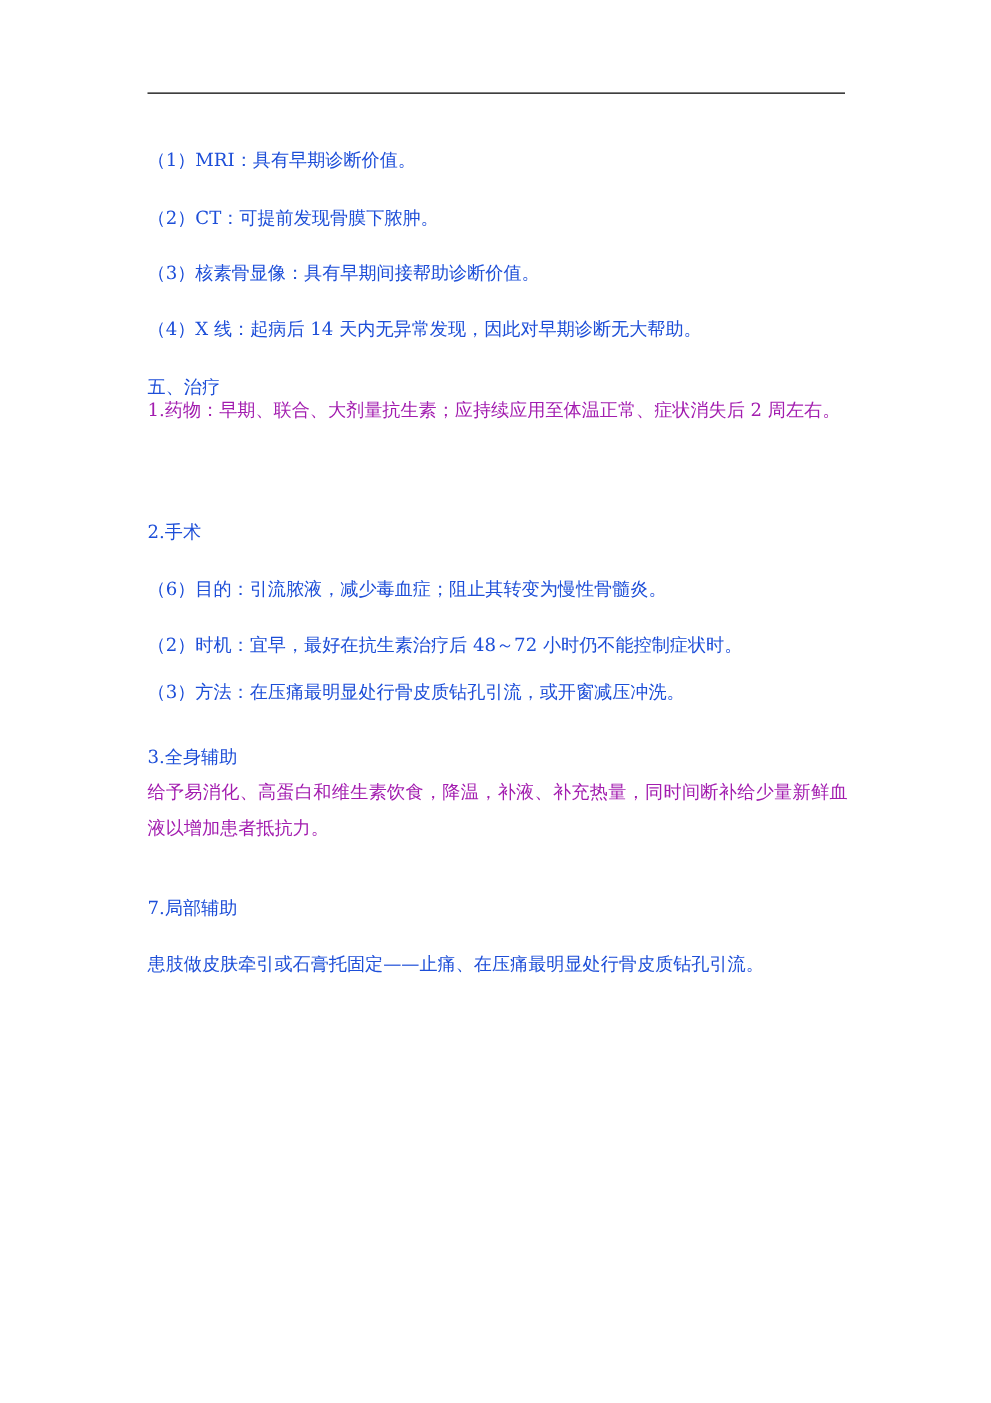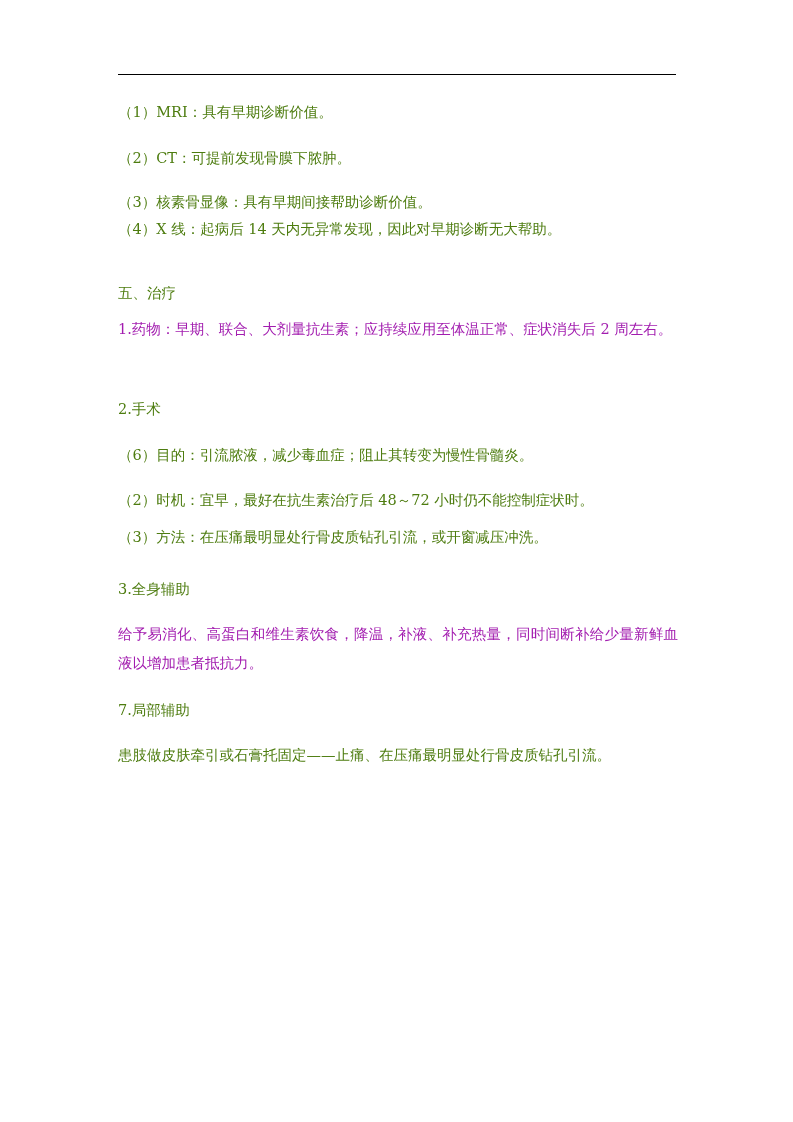--- a/index.html
+++ b/index.html
@@ -50,21 +50,22 @@
       top: 0;
       width: 560px;
       z-index: 1;
     }
     .line {
       position: absolute;
       left: 0;
       font-size: 14.5px;
       line-height: 18px;
       white-space: nowrap;
-      color: #4d7c0f;
+      color: #1d4ed8;
+      margin-top: 17px;
     }
     .para-wrap {
       position: absolute;
       left: 0;
       width: 560px;
       font-size: 14.5px;
       line-height: 29px;
       color: #a21caf;
       text-align: justify;
       text-align-last: left;
@@ -74,21 +75,21 @@
 <body>
 
 <div class="page">
   <div class="header-rule"></div>
 
 
   <div class="content">
     <div class="line" style="top:103px">（1）MRI：具有早期诊断价值。</div>
     <div class="line" style="top:149px">（2）CT：可提前发现骨膜下脓肿。</div>
     <div class="line" style="top:193px">（3）核素骨显像：具有早期间接帮助诊断价值。</div>
-    <div class="line" style="top:220px">（4）X 线：起病后 14 天内无异常发现，因此对早期诊断无大帮助。</div>
+    <div class="line" style="top:238px">（4）X 线：起病后 14 天内无异常发现，因此对早期诊断无大帮助。</div>
 
     <div class="line" style="top:284px">五、治疗</div>
 
     <div class="para-wrap" style="top:315px">1.药物：早期、联合、大剂量抗生素；应持续应用至体温正常、症状消失后 2 周左右。</div>
 
     <div class="line" style="top:400px">2.手术</div>
     <div class="line" style="top:446px">（6）目的：引流脓液，减少毒血症；阻止其转变为慢性骨髓炎。</div>
     <div class="line" style="top:491px">（2）时机：宜早，最好在抗生素治疗后 48～72 小时仍不能控制症状时。</div>
     <div class="line" style="top:528px">（3）方法：在压痛最明显处行骨皮质钻孔引流，或开窗减压冲洗。</div>
 

